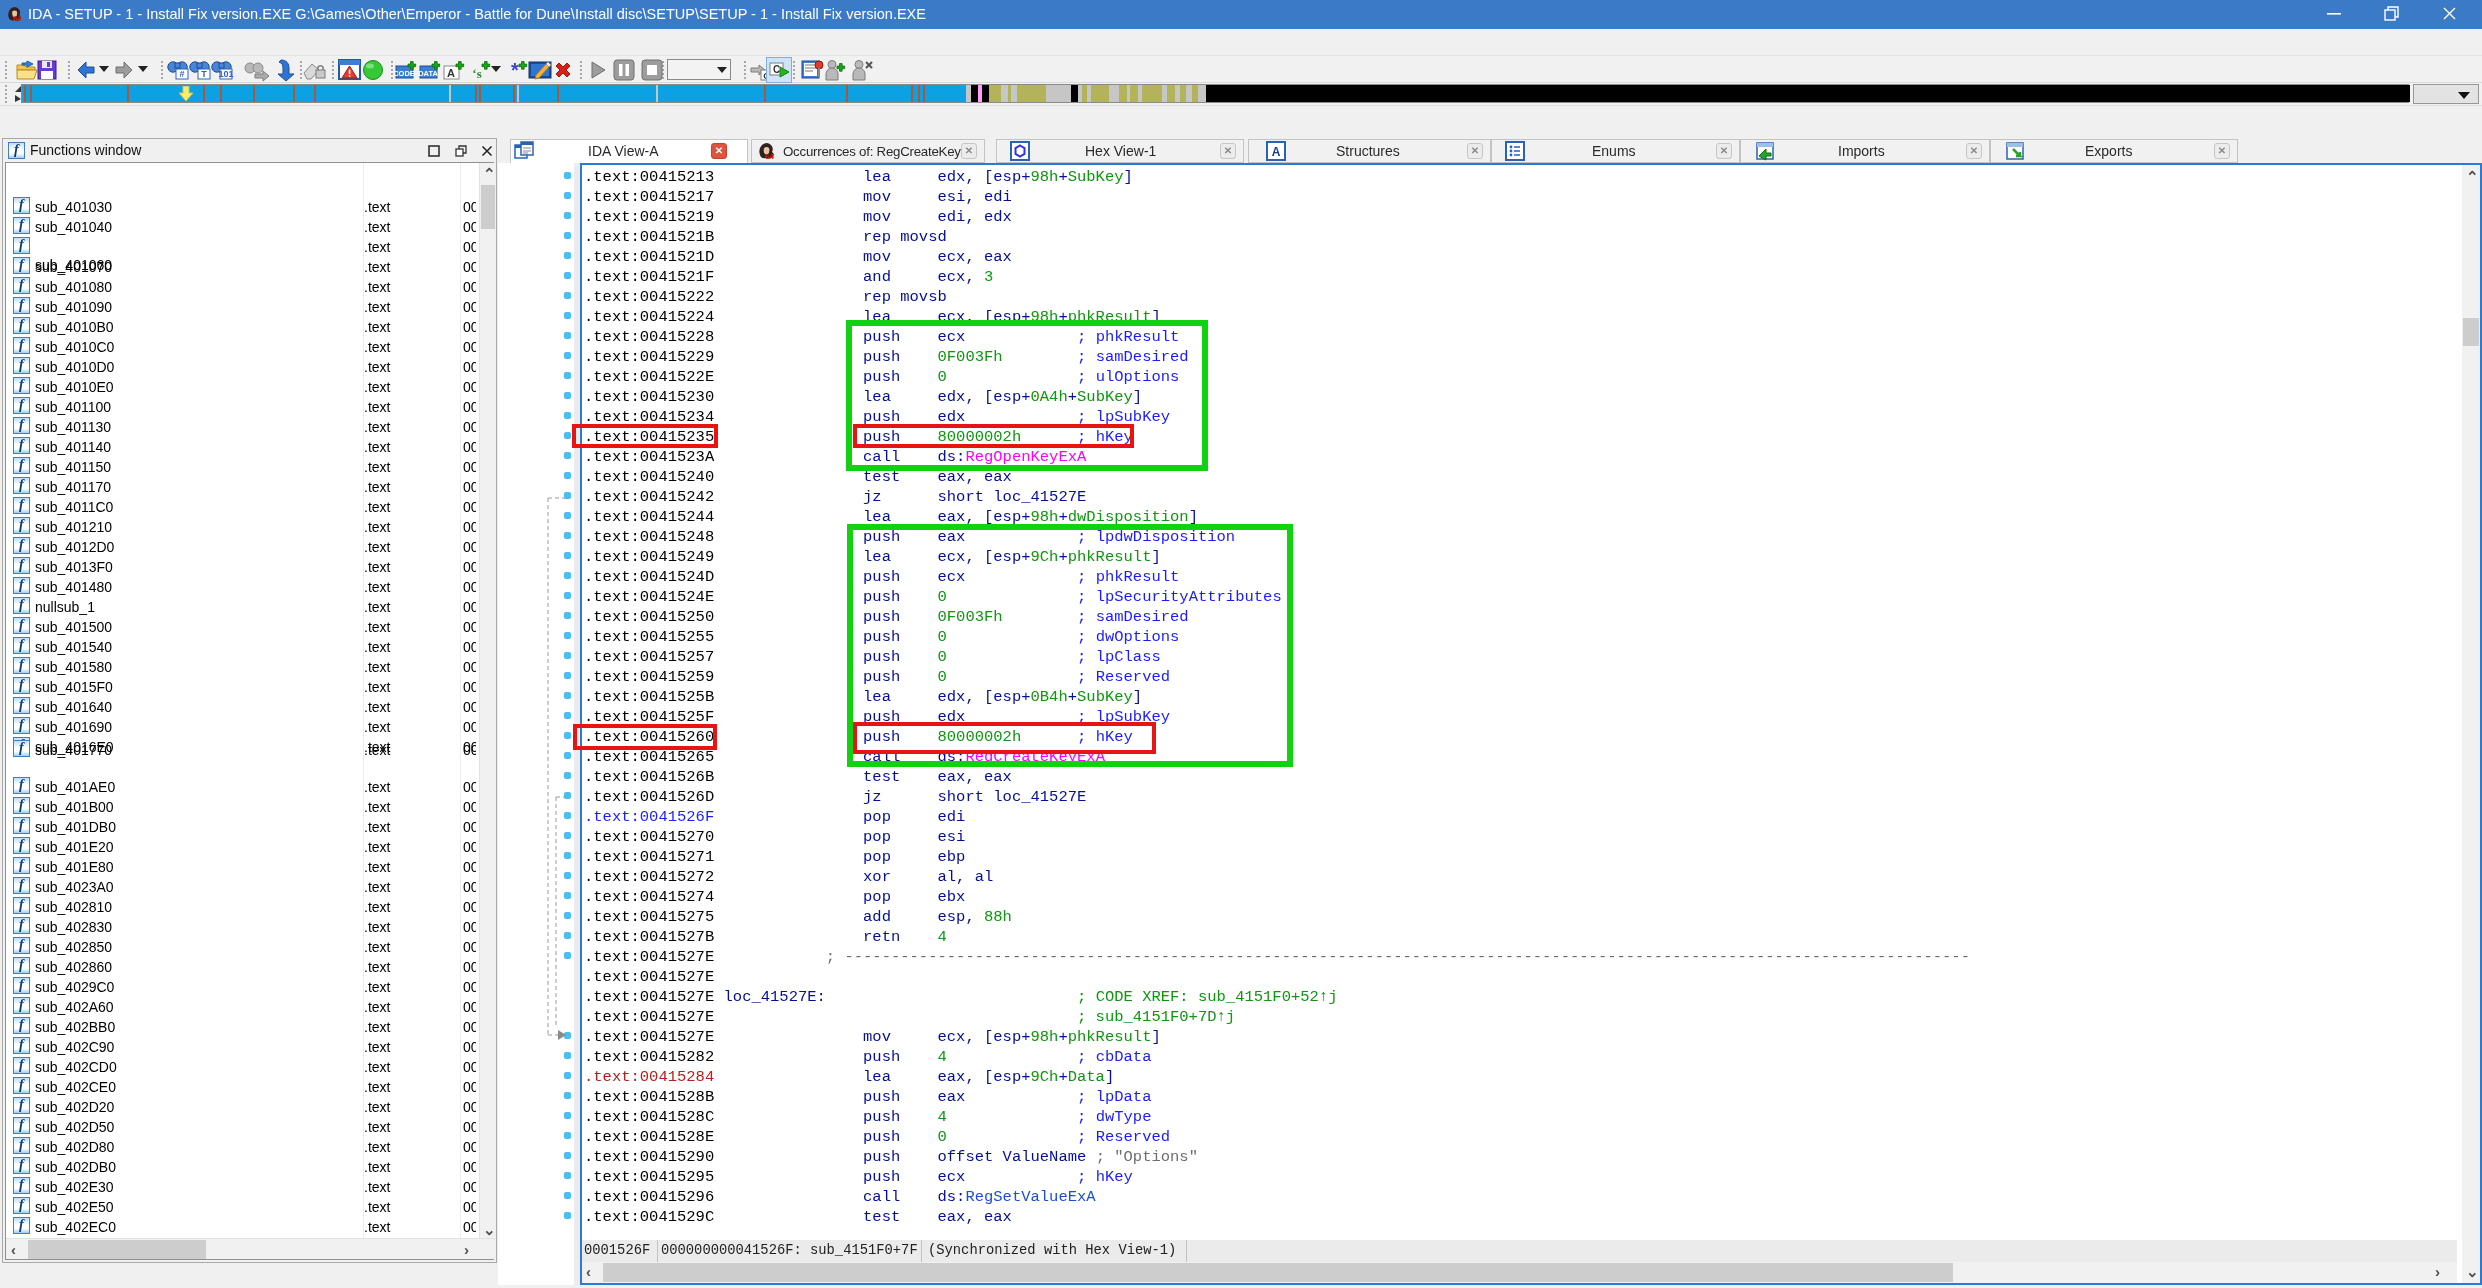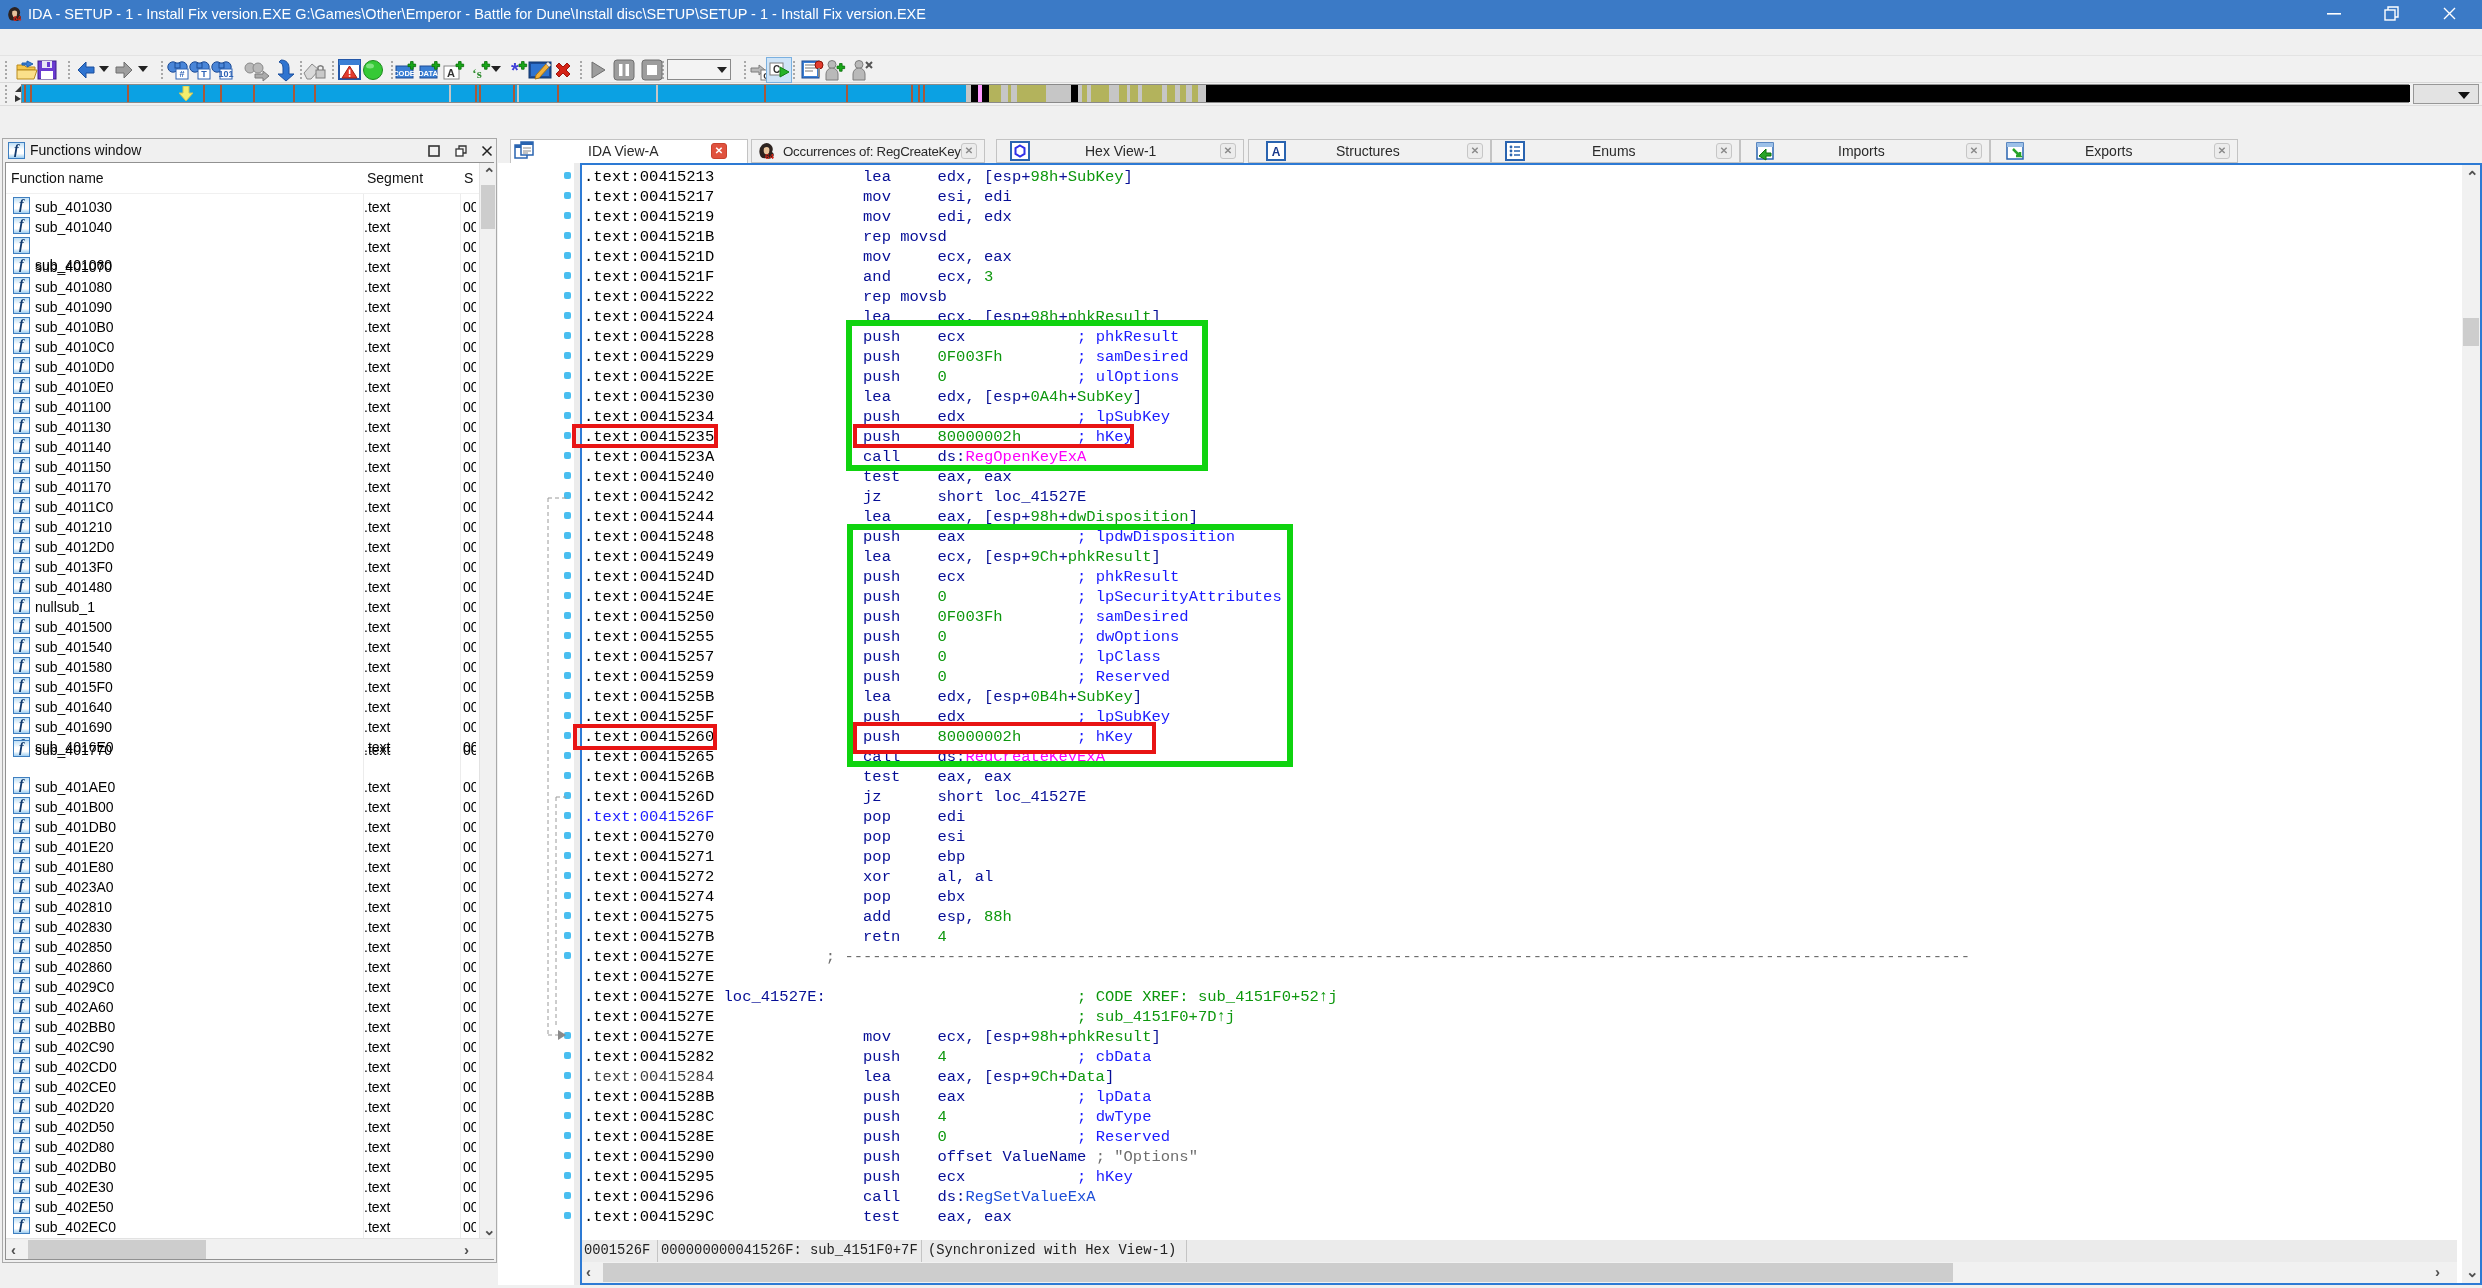--- a/index.html
+++ b/index.html
@@ -304,25 +304,20 @@
           <rect x="1" y="4" width="7" height="7" fill="#fff" stroke="#333" stroke-width="1.3"></rect>
           <path d="M4 4 v-3 h7 v7 h-3" fill="none" stroke="#333" stroke-width="1.3"></path>
         </svg>
 <svg class="abs" style="left:478px;top:6px" width="12" height="12" viewBox="0 0 12 12">
           <path d="M1.5 1.5 L10.5 10.5 M10.5 1.5 L1.5 10.5" stroke="#222" stroke-width="1.5"></path>
         </svg>
 </div>
 <div id="funlist">
 <div class="colline" style="left:357px;height:1096px"></div>
 <div class="colline" style="left:454px;height:1096px"></div>
-<div class="fhdr">
-          <span style="position:absolute;left:5px;top:7px">Function name</span>
-          <span style="position:absolute;left:361px;top:7px">Segment</span>
-          <span style="position:absolute;left:458px;top:7px">S</span>
-        </div>
 <div class="frow" style="top:33px"><span class="fic" style="position:absolute;left:7px;top:1px"></span><span style="position:absolute;left:29px;top:3px">sub_401030</span><span style="position:absolute;left:358px;top:3px">.text</span><span style="position:absolute;left:457px;top:3px;width:13px;overflow:hidden;display:inline-block">00</span></div>
 <div class="frow" style="top:53px"><span class="fic" style="position:absolute;left:7px;top:1px"></span><span style="position:absolute;left:29px;top:3px">sub_401040</span><span style="position:absolute;left:358px;top:3px">.text</span><span style="position:absolute;left:457px;top:3px;width:13px;overflow:hidden;display:inline-block">00</span></div>
 <div class="frow" style="top:73px"><span class="fic" style="position:absolute;left:7px;top:1px"></span><span style="position:absolute;left:29px;top:21px">sub_401060</span><span style="position:absolute;left:358px;top:3px">.text</span><span style="position:absolute;left:457px;top:3px;width:13px;overflow:hidden;display:inline-block">00</span></div>
 <div class="frow" style="top:93px"><span class="fic" style="position:absolute;left:7px;top:1px"></span><span style="position:absolute;left:29px;top:3px">sub_401070</span><span style="position:absolute;left:358px;top:3px">.text</span><span style="position:absolute;left:457px;top:3px;width:13px;overflow:hidden;display:inline-block">00</span></div>
 <div class="frow" style="top:113px"><span class="fic" style="position:absolute;left:7px;top:1px"></span><span style="position:absolute;left:29px;top:3px">sub_401080</span><span style="position:absolute;left:358px;top:3px">.text</span><span style="position:absolute;left:457px;top:3px;width:13px;overflow:hidden;display:inline-block">00</span></div>
 <div class="frow" style="top:133px"><span class="fic" style="position:absolute;left:7px;top:1px"></span><span style="position:absolute;left:29px;top:3px">sub_401090</span><span style="position:absolute;left:358px;top:3px">.text</span><span style="position:absolute;left:457px;top:3px;width:13px;overflow:hidden;display:inline-block">00</span></div>
 <div class="frow" style="top:153px"><span class="fic" style="position:absolute;left:7px;top:1px"></span><span style="position:absolute;left:29px;top:3px">sub_4010B0</span><span style="position:absolute;left:358px;top:3px">.text</span><span style="position:absolute;left:457px;top:3px;width:13px;overflow:hidden;display:inline-block">00</span></div>
 <div class="frow" style="top:173px"><span class="fic" style="position:absolute;left:7px;top:1px"></span><span style="position:absolute;left:29px;top:3px">sub_4010C0</span><span style="position:absolute;left:358px;top:3px">.text</span><span style="position:absolute;left:457px;top:3px;width:13px;overflow:hidden;display:inline-block">00</span></div>
 <div class="frow" style="top:193px"><span class="fic" style="position:absolute;left:7px;top:1px"></span><span style="position:absolute;left:29px;top:3px">sub_4010D0</span><span style="position:absolute;left:358px;top:3px">.text</span><span style="position:absolute;left:457px;top:3px;width:13px;overflow:hidden;display:inline-block">00</span></div>
 <div class="frow" style="top:213px"><span class="fic" style="position:absolute;left:7px;top:1px"></span><span style="position:absolute;left:29px;top:3px">sub_4010E0</span><span style="position:absolute;left:358px;top:3px">.text</span><span style="position:absolute;left:457px;top:3px;width:13px;overflow:hidden;display:inline-block">00</span></div>
@@ -535,21 +530,21 @@
 <span style="color:#000">.text:00415272</span>                <span style="color:#060e96">xor</span>     <span style="color:#060e96">al, al</span>
 <span style="color:#000">.text:00415274</span>                <span style="color:#060e96">pop</span>     <span style="color:#060e96">ebx</span>
 <span style="color:#000">.text:00415275</span>                <span style="color:#060e96">add</span>     <span style="color:#060e96">esp, </span><span style="color:#0d970d">88h</span>
 <span style="color:#000">.text:0041527B</span>                <span style="color:#060e96">retn</span>    <span style="color:#0d970d">4</span>
 <span style="color:#000">.text:0041527E</span>            <span style="color:#6e6e6e">; -------------------------------------------------------------------------------------------------------------------------</span>
 <span style="color:#000">.text:0041527E</span>
 <span style="color:#000">.text:0041527E</span> <span style="color:#060e96">loc_41527E:</span>                           <span style="color:#0d970d">; CODE XREF: sub_4151F0+52↑j</span>
 <span style="color:#000">.text:0041527E</span>                                       <span style="color:#0d970d">; sub_4151F0+7D↑j</span>
 <span style="color:#000">.text:0041527E</span>                <span style="color:#060e96">mov</span>     <span style="color:#060e96">ecx, [esp+</span><span style="color:#0d970d">98h</span><span style="color:#060e96">+</span><span style="color:#0d970d">phkResult</span><span style="color:#060e96">]</span>
 <span style="color:#000">.text:00415282</span>                <span style="color:#060e96">push</span>    <span style="color:#0d970d">4</span>              <span style="color:#1b1bff">; cbData</span>
-<span style="color:#404040">.text:00415284</span>                <span style="color:#060e96">lea</span>     <span style="color:#060e96">eax, [esp+</span><span style="color:#0d970d">9Ch</span><span style="color:#060e96">+</span><span style="color:#0d970d">Data</span><span style="color:#060e96">]</span>
+<span style="color:#b91c1c">.text:00415284</span>                <span style="color:#060e96">lea</span>     <span style="color:#060e96">eax, [esp+</span><span style="color:#0d970d">9Ch</span><span style="color:#060e96">+</span><span style="color:#0d970d">Data</span><span style="color:#060e96">]</span>
 <span style="color:#000">.text:0041528B</span>                <span style="color:#060e96">push</span>    <span style="color:#060e96">eax</span>            <span style="color:#1b1bff">; lpData</span>
 <span style="color:#000">.text:0041528C</span>                <span style="color:#060e96">push</span>    <span style="color:#0d970d">4</span>              <span style="color:#1b1bff">; dwType</span>
 <span style="color:#000">.text:0041528E</span>                <span style="color:#060e96">push</span>    <span style="color:#0d970d">0</span>              <span style="color:#1b1bff">; Reserved</span>
 <span style="color:#000">.text:00415290</span>                <span style="color:#060e96">push</span>    <span style="color:#060e96">offset ValueName</span> <span style="color:#6e6e6e">; "Options"</span>
 <span style="color:#000">.text:00415295</span>                <span style="color:#060e96">push</span>    <span style="color:#060e96">ecx</span>            <span style="color:#1b1bff">; hKey</span>
 <span style="color:#000">.text:00415296</span>                <span style="color:#060e96">call</span>    <span style="color:#060e96">ds:</span><span style="color:#1d4ed8">RegSetValueExA</span>
 <span style="color:#000">.text:0041529C</span>                <span style="color:#060e96">test</span>    <span style="color:#060e96">eax, eax</span></pre>
 <div class="gbox" style="left:846px;top:320px;width:362px;height:151px"></div>
 <div class="gbox" style="left:847px;top:524px;width:446px;height:243px"></div>
 <div class="rbox" style="left:572px;top:424px;width:146px;height:24px"></div>

